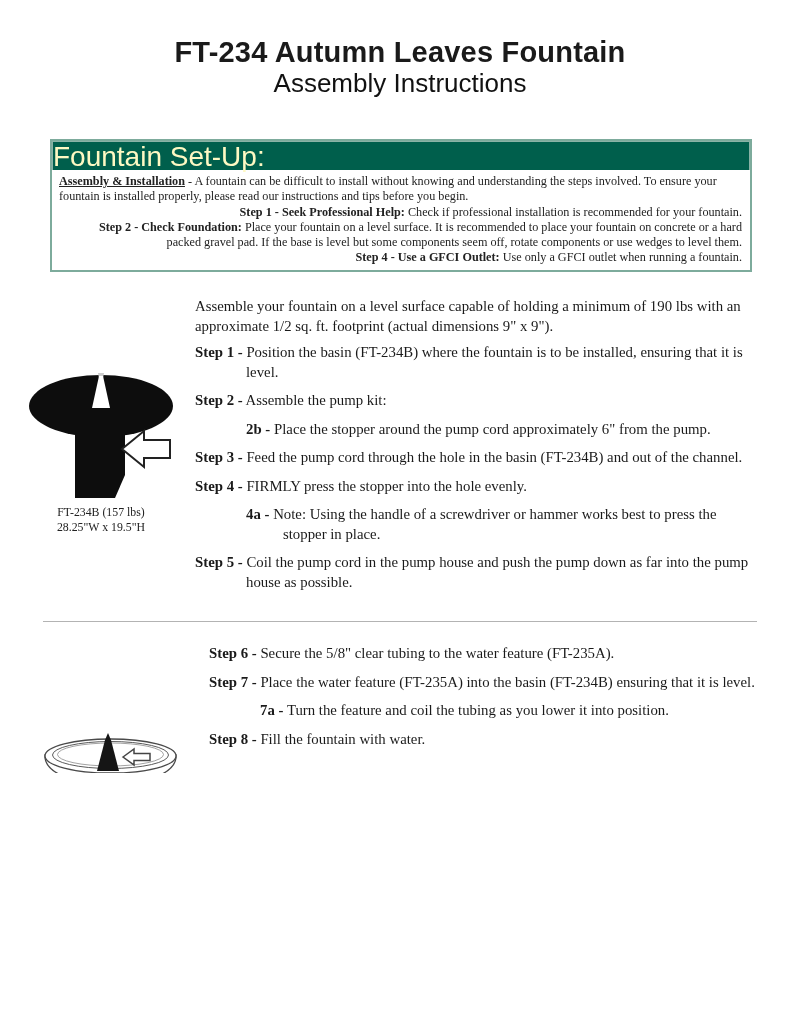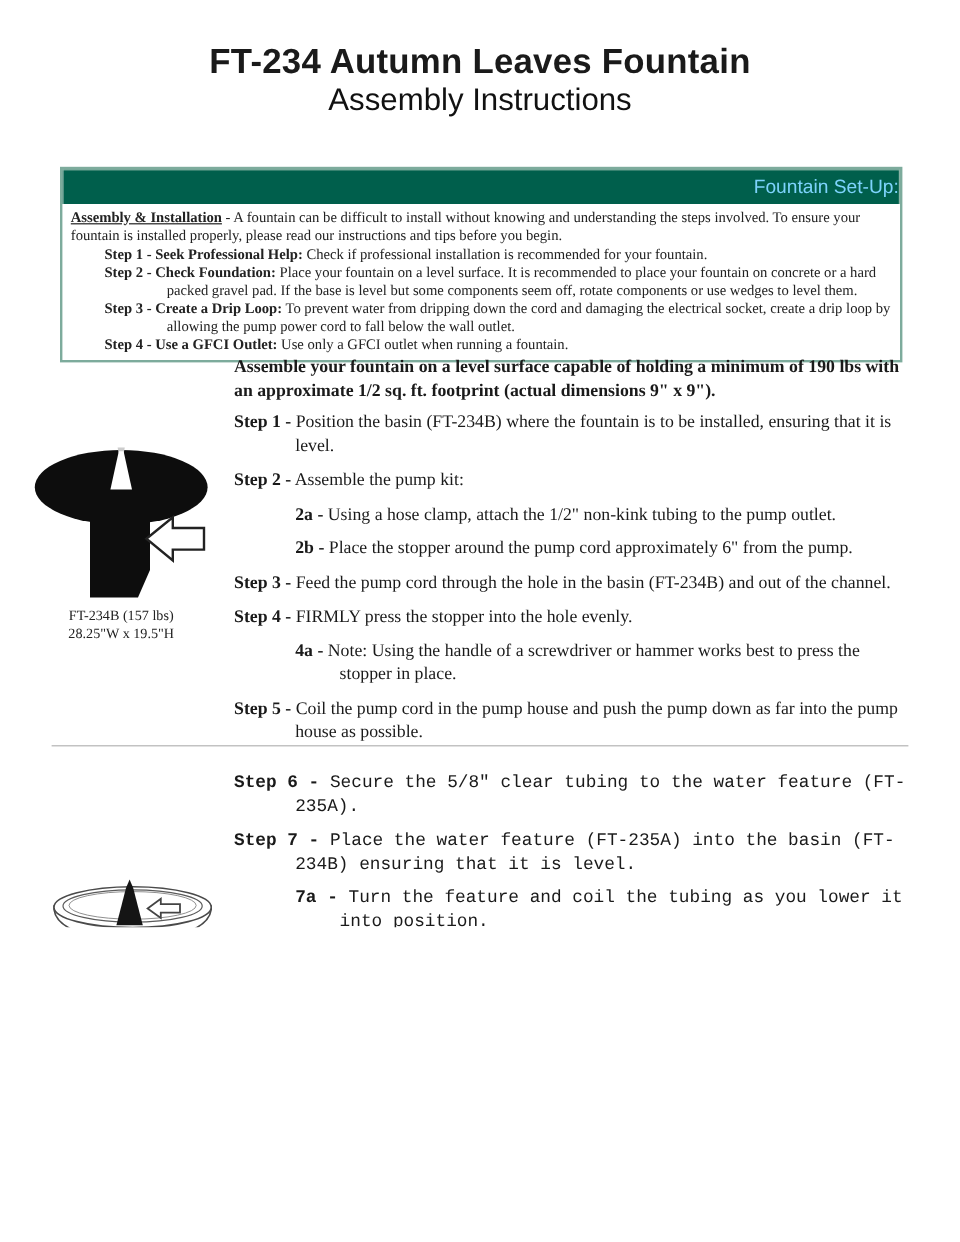--- a/index.html
+++ b/index.html
@@ -8,32 +8,32 @@
     font-family:"Liberation Serif", serif;color:#1a1a1a;
   }
   
   .title-block{position:absolute;top:36px;left:0;width:800px;text-align:center;
     font-family:"Liberation Sans", sans-serif;}
   .title-main{font-size:29px;font-weight:bold;line-height:32px;letter-spacing:.2px;}
   .title-sub{font-size:26px;font-weight:400;line-height:31px;color:#111;}
   
   .setup-box{position:absolute;left:50px;top:139px;width:702px;border:2px solid #7dab9c;
     box-sizing:border-box;background:#fff;}
-  .setup-header{background:#005f4c;color:#7dd3fc;text-align:right;
-    font-family:"Liberation Sans", sans-serif;font-size:16px;line-height:29px;height:29px;
+  .setup-header{background:#005f4c;color:#fef9c3;text-align:left;
+    font-family:"Liberation Sans", sans-serif;font-size:28px;line-height:29px;height:29px;
     border:1px solid #8ab3a6;border-bottom:none;box-sizing:border-box;}
   .setup-body{padding:4px 8px 5px 7px;font-size:12.2px;line-height:15px;color:#222;}
   .setup-intro{margin:0 0 1px 0;}
   .setup-intro .lead{font-weight:bold;text-decoration:underline;margin-top:12px;}
-  .box-step{margin:0 0 0 28px;padding-left:52px;text-indent:-52px;}
+  .box-step{margin:0 0 0 28px;padding-left:52px;text-indent:-52px;text-align:right;}
   .box-step b{font-weight:bold;}
   
   .section-1{position:absolute;left:195px;top:297px;width:564px;font-size:14.8px;line-height:19.5px;}
-  .section-2{position:absolute;left:195px;top:644px;width:564px;font-size:14.8px;line-height:19.5px;font-family:Liberation Mono, monospace;}
-  .intro-bold{font-weight:bold;margin:0 0 7px 0;}
+  .section-2{position:absolute;left:209px;top:644px;width:564px;font-size:14.8px;line-height:19.5px;}
+  .intro-bold{font-weight:normal;margin:0 0 7px 0;}
   .step{margin:0 0 9px 0;padding-left:51px;text-indent:-51px;}
   .step b{font-weight:bold;}
   .substep{margin:0 0 9px 51px;padding-left:37px;text-indent:-37px;}
   .substep b{font-weight:bold;}
   
   .divider{position:absolute;left:43px;top:621px;width:714px;height:0;
     border-top:1.5px solid #b3b3b3;}
   
   .figure-1{position:absolute;left:25px;top:370px;width:152px;text-align:center;}
   .figure-2{position:absolute;left:33px;top:716px;width:150px;text-align:right;}
@@ -60,45 +60,36 @@
         <b>Step 1 -</b>
         <b>Seek Professional Help:</b>
         <span>Check if professional installation is recommended for your fountain.</span>
       </p>
       <p class="box-step">
         <b>Step 2 -</b>
         <b>Check Foundation:</b>
         <span>Place your fountain on a level surface. It is recommended to place your fountain on concrete or a hard packed gravel pad. If the base is level but some components seem off, rotate components or use wedges to level them.</span>
       </p>
       <p class="box-step">
-        <b>Step 3 -</b>
-        <b>Create a Drip Loop:</b>
-        <span>To prevent water from dripping down the cord and damaging the electrical socket, create a drip loop by allowing the pump power cord to fall below the wall outlet.</span>
-      </p>
-      <p class="box-step">
         <b>Step 4 -</b>
         <b>Use a GFCI Outlet:</b>
         <span>Use only a GFCI outlet when running a fountain.</span>
       </p>
     </div>
   </div>
 
   <div class="section-1">
     <p class="intro-bold">Assemble your fountain on a level surface capable of holding a minimum of 190 lbs with an approximate 1/2 sq. ft. footprint (actual dimensions 9" x 9").</p>
     <p class="step">
       <b>Step 1 -</b>
       <span>Position the basin (FT-234B) where the fountain is to be installed, ensuring that it is level.</span>
     </p>
     <p class="step">
       <b>Step 2 -</b>
       <span>Assemble the pump kit:</span>
-    </p>
-    <p class="substep">
-      <b>2a -</b>
-      <span>Using a hose clamp, attach the 1/2" non-kink tubing to the pump outlet.</span>
     </p>
     <p class="substep">
       <b>2b -</b>
       <span>Place the stopper around the pump cord approximately 6" from the pump.</span>
     </p>
     <p class="step">
       <b>Step 3 -</b>
       <span>Feed the pump cord through the hole in the basin (FT-234B) and out of the channel.</span>
     </p>
     <p class="step">

